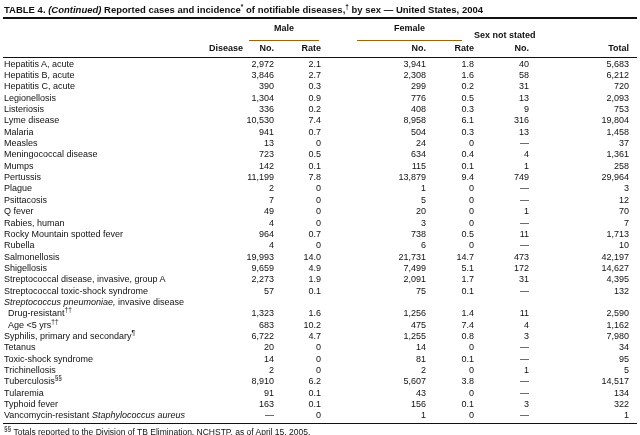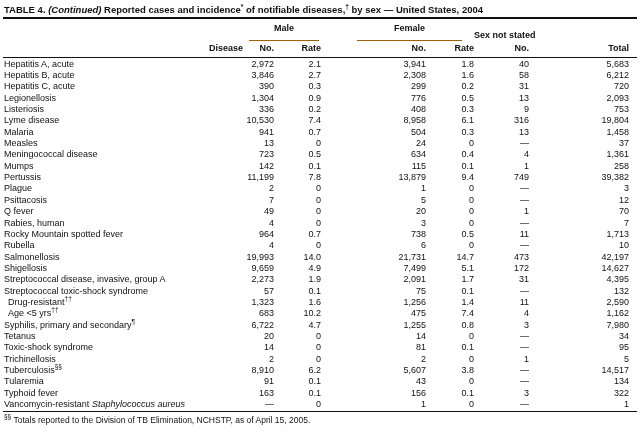--- a/index.html
+++ b/index.html
@@ -216,21 +216,21 @@
           <td class="num">1</td>
           <td class="num">258</td>
         </tr>
         <tr>
           <td class="disease"><span>Pertussis</span></td>
           <td class="num">11,199</td>
           <td class="num">7.8</td>
           <td class="num">13,879</td>
           <td class="num">9.4</td>
           <td class="num">749</td>
-          <td class="num">39,382</td>
+          <td class="num">29,964</td>
         </tr>
         <tr>
           <td class="disease"><span>Plague</span></td>
           <td class="num">2</td>
           <td class="num">0</td>
           <td class="num">1</td>
           <td class="num">0</td>
           <td class="num">—</td>
           <td class="num">3</td>
         </tr>
@@ -309,20 +309,29 @@
         <tr>
           <td class="disease"><span>Streptococcal toxic-shock syndrome</span></td>
           <td class="num">57</td>
           <td class="num">0.1</td>
           <td class="num">75</td>
           <td class="num">0.1</td>
           <td class="num">—</td>
           <td class="num">132</td>
         </tr>
         <tr>
+          <td class="disease"><span class="it">Streptococcus pneumoniae,</span><span> invasive disease</span></td>
+          <td class="num"></td>
+          <td class="num"></td>
+          <td class="num"></td>
+          <td class="num"></td>
+          <td class="num"></td>
+          <td class="num"></td>
+        </tr>
+        <tr>
           <td class="disease indent"><span>Drug-resistant</span><sup>††</sup></td>
           <td class="num">1,323</td>
           <td class="num">1.6</td>
           <td class="num">1,256</td>
           <td class="num">1.4</td>
           <td class="num">11</td>
           <td class="num">2,590</td>
         </tr>
         <tr>
           <td class="disease indent"><span>Age &lt;5 yrs</span><sup>††</sup></td>

